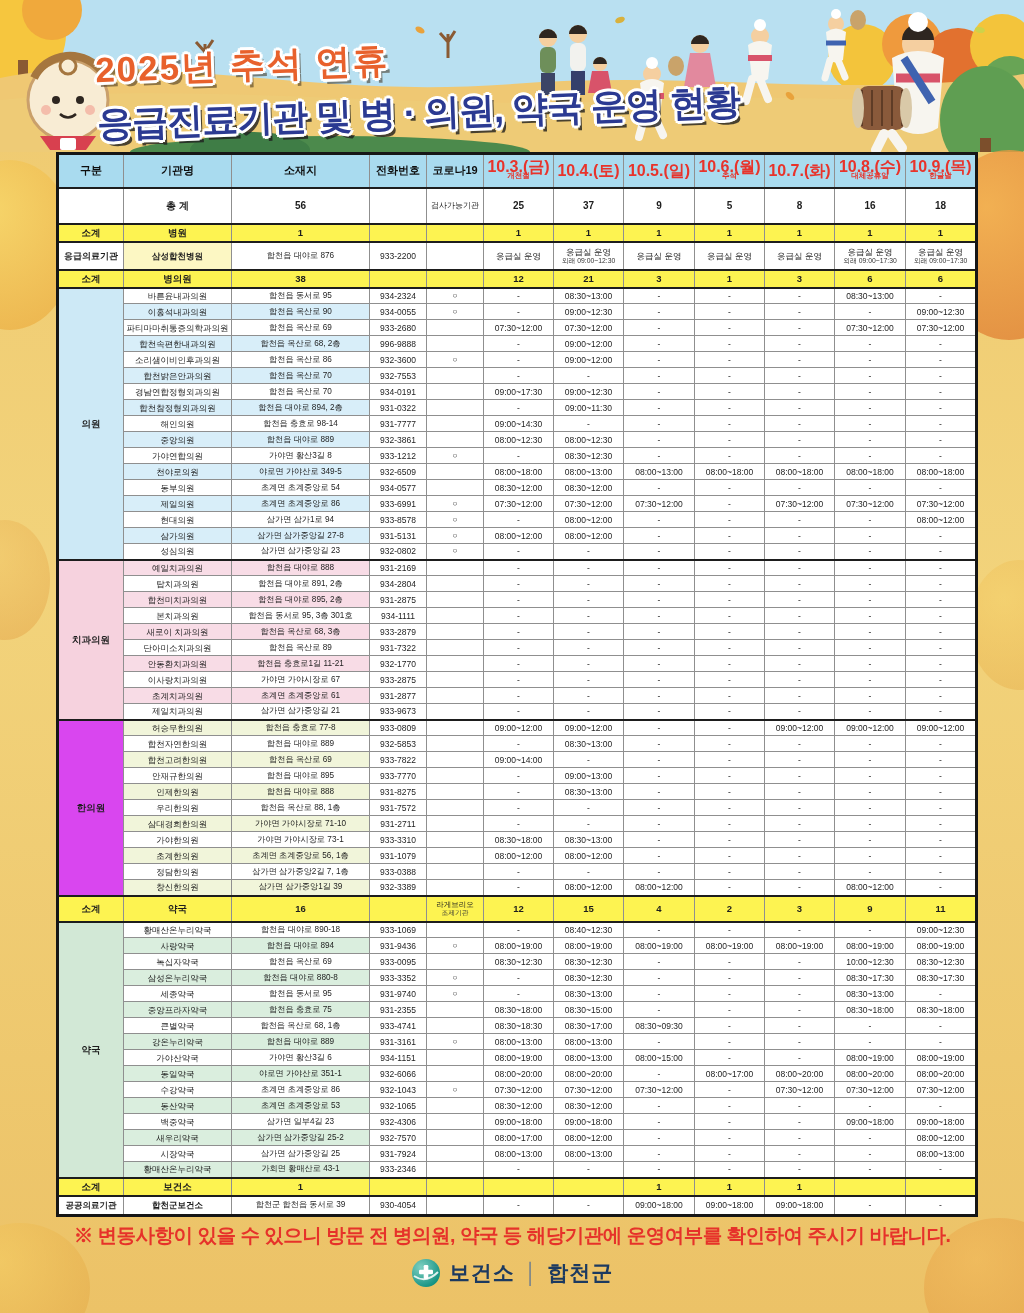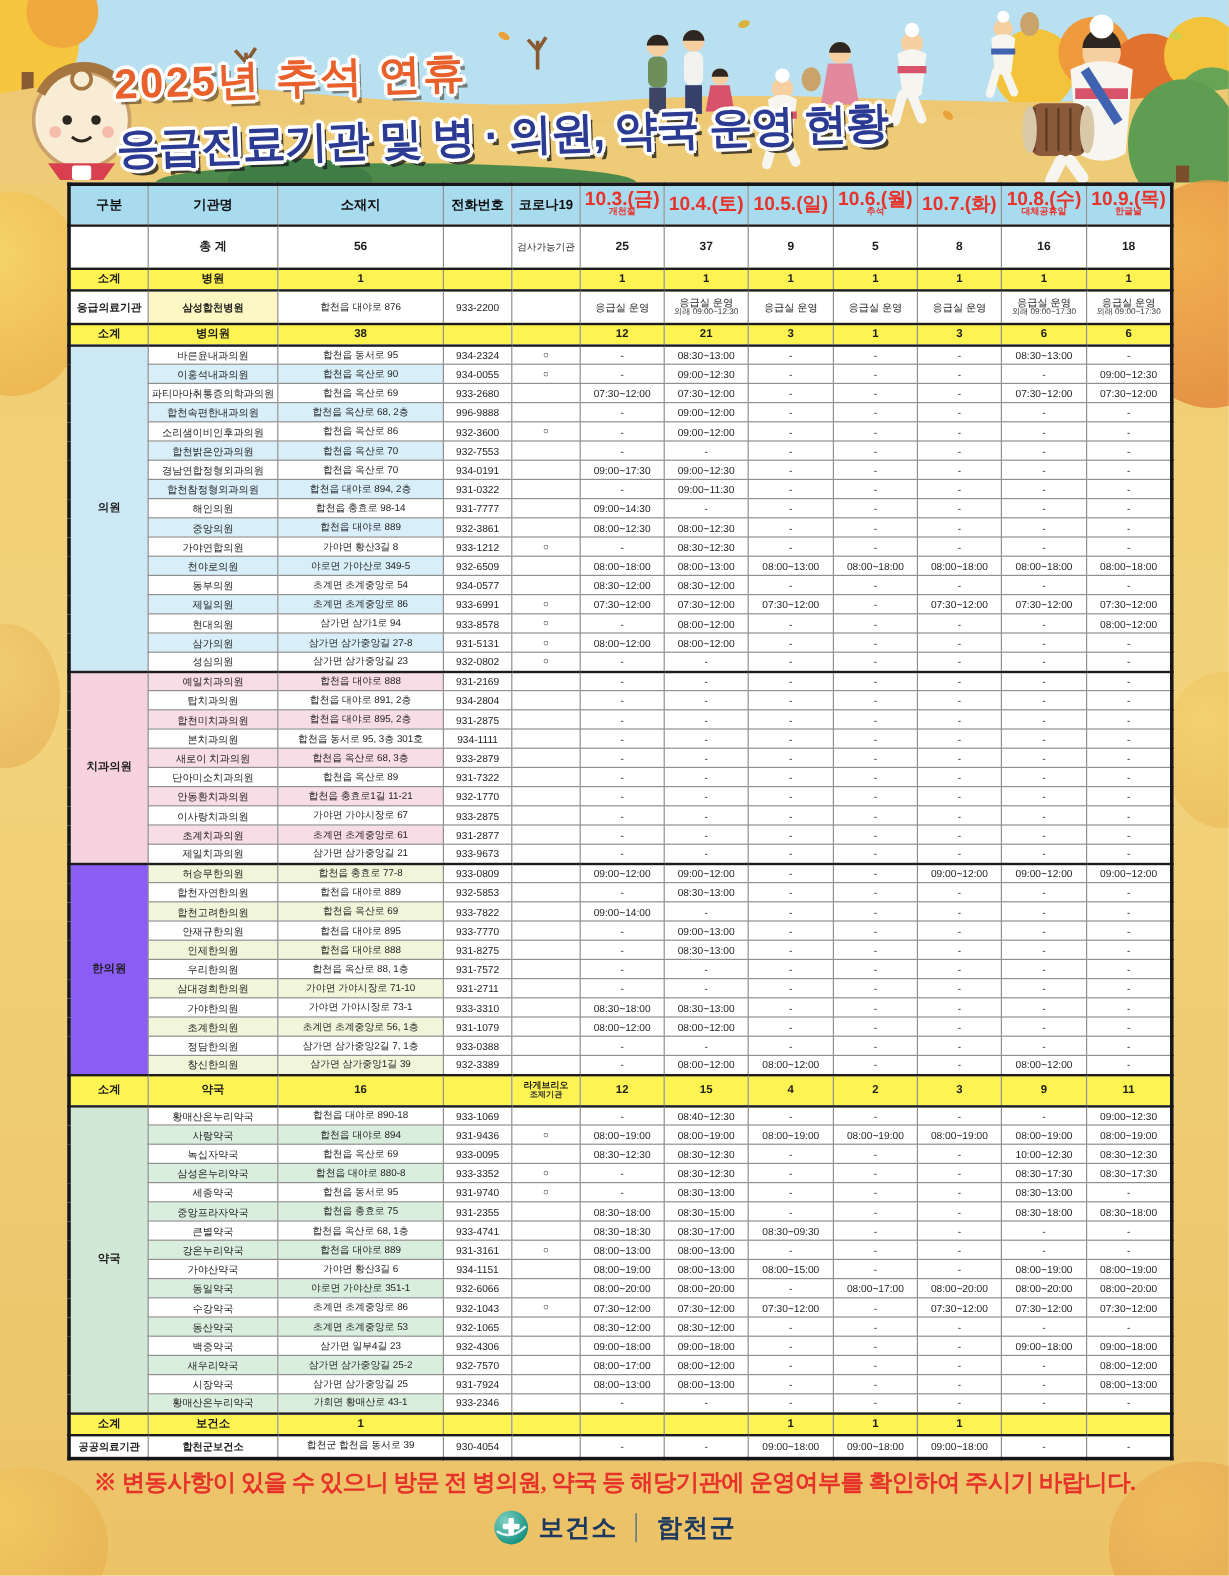--- a/index.html
+++ b/index.html
@@ -38,39 +38,39 @@
   th .dl { font-size:16px; font-weight:bold; color:#e8332b; line-height:11px; }
   th .ds { font-size:7.5px; font-weight:bold; color:#e8332b; line-height:8px; }
   td { font-size:8.5px; height:16px; line-height:10px; }
   td .sub { display:block; font-size:6.8px; line-height:7px; color:#333; }
   td.addr { font-size:8.2px; }
   td.covid { font-size:8px; }
   tr.h-total td { height:36px; font-weight:bold; font-size:10px; background:#fff; }
   tr.h-total td.covid { font-weight:normal; font-size:8px;text-align:center; }
   tr.h-sub td { height:18px; background:#fdf351; font-weight:bold; font-size:9.5px; }
   tr.h-sub-lg td { height:26px; background:#fdf351; font-weight:bold; font-size:9.5px; }
-  tr.h-sub td.covid, tr.h-sub-lg td.covid { font-size:7.5px; font-weight:bold; line-height:8px; white-space:pre-line; }
+  tr.h-sub td.covid, tr.h-sub-lg td.covid { font-size:7.5px; font-weight:normal; line-height:8px; white-space:pre-line; }
   tr.h-er td { height:28px; }
   tr.h-er td.name { background:#fcf7c3; font-weight:bold; }
   tr.h-er td.g { font-weight:bold; font-size:9px; }
   tr.h-pub td { height:20px; }
   tr.h-pub td.g { font-weight:bold; font-size:8.5px; }
   tr.h-pub td.name { font-weight:bold; }
   td.g { font-weight:bold; font-size:9.5px; }
   tr.sec-clinic td.g   { background:#cde9f6; }
   tr.sec-clinic.alt td.name, tr.sec-clinic.alt td.addr { background:#d8eef9;text-align:center; }
   tr.sec-dental td.g   { background:#f6d2de; }
   tr.sec-dental.alt td.name, tr.sec-dental.alt td.addr { background:#f8dce6; }
-  tr.sec-hanbang td.g  { background:#8b5cf6;margin-top:28px; }
+  tr.sec-hanbang td.g  { background:#d946ef;margin-top:28px; }
   tr.sec-hanbang.alt td.name, tr.sec-hanbang.alt td.addr { background:#f1f5da;margin-top:35px; }
   tr.sec-pharmacy td.g { background:#d2e8d6; }
   tr.sec-pharmacy.alt td.name, tr.sec-pharmacy.alt td.addr { background:#daeede; }
   tr.sect-top td { border-top:2px solid #1d1d1d; }
   
-  .footer-note { position:absolute; left:0; top:1222px; width:1024px; text-align:center; font-size:19.5px; font-weight:bold; color:#e6322a; z-index:4; letter-spacing:-0.5px;font-family:Liberation Serif, serif; }
+  .footer-note { position:absolute; left:0; top:1222px; width:1024px; text-align:center; font-size:19.5px; font-weight:bold; color:#e6322a; z-index:4; letter-spacing:-0.5px; }
   .logo-row { position:absolute; left:0; top:1258px; width:1024px; display:flex; justify-content:center; align-items:center; gap:8px; z-index:4; }
   .logo-mark { width:30px; height:30px; }
   .logo-text1 { font-size:21px; font-weight:bold; color:#1c3a60; letter-spacing:1px; }
   .logo-sep { font-size:20px; color:#6b7c90; font-weight:normal; padding:0 2px; }
   .logo-text2 { font-size:21px; font-weight:bold; color:#1c3a60; letter-spacing:1px; }
 </style>
 </head>
 <body>
 
 <div class="banner">

